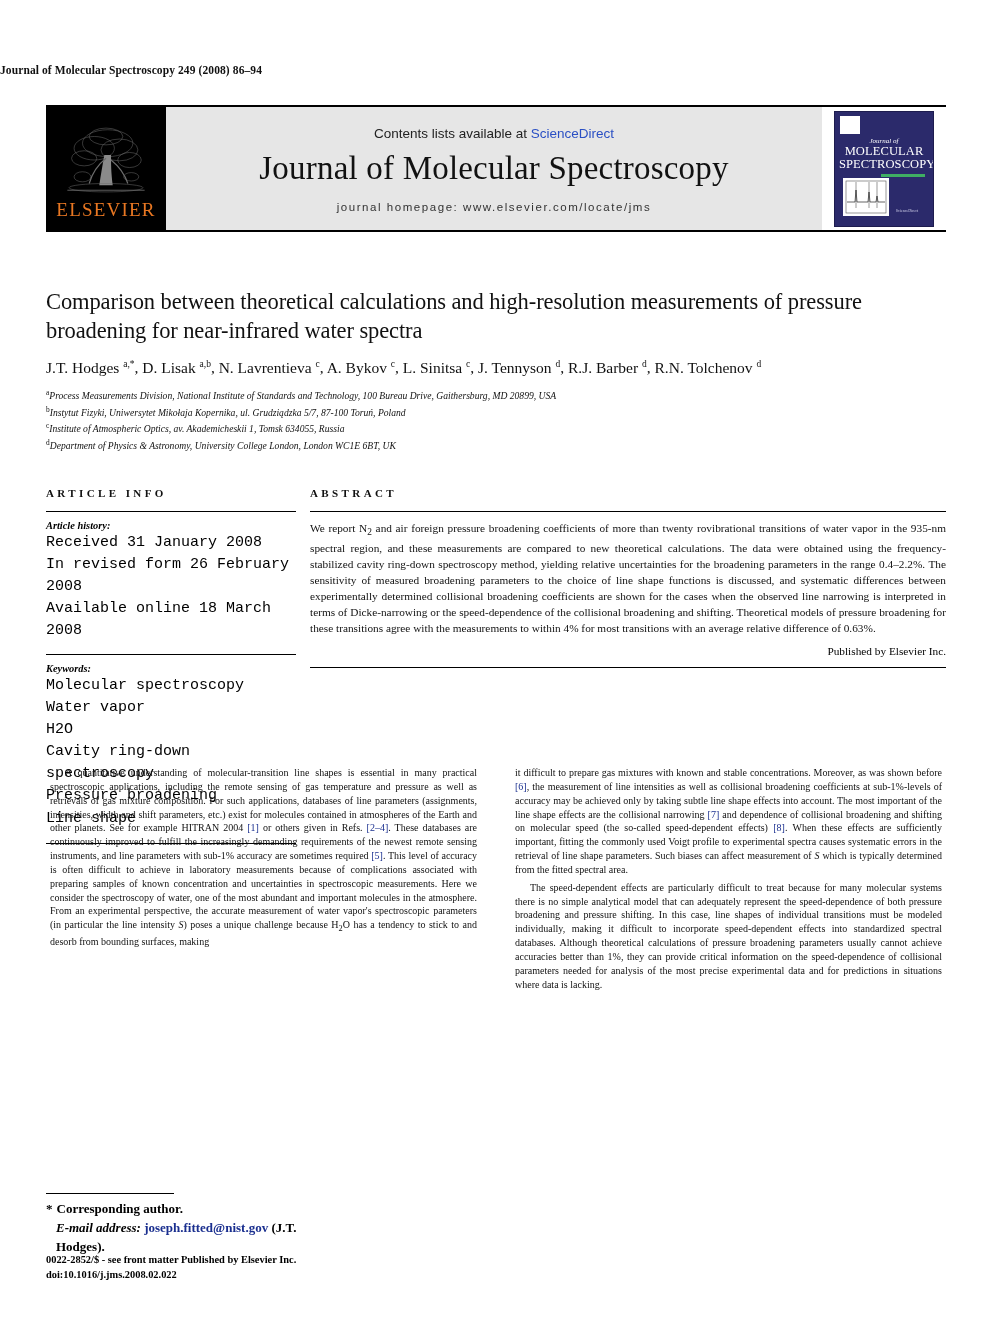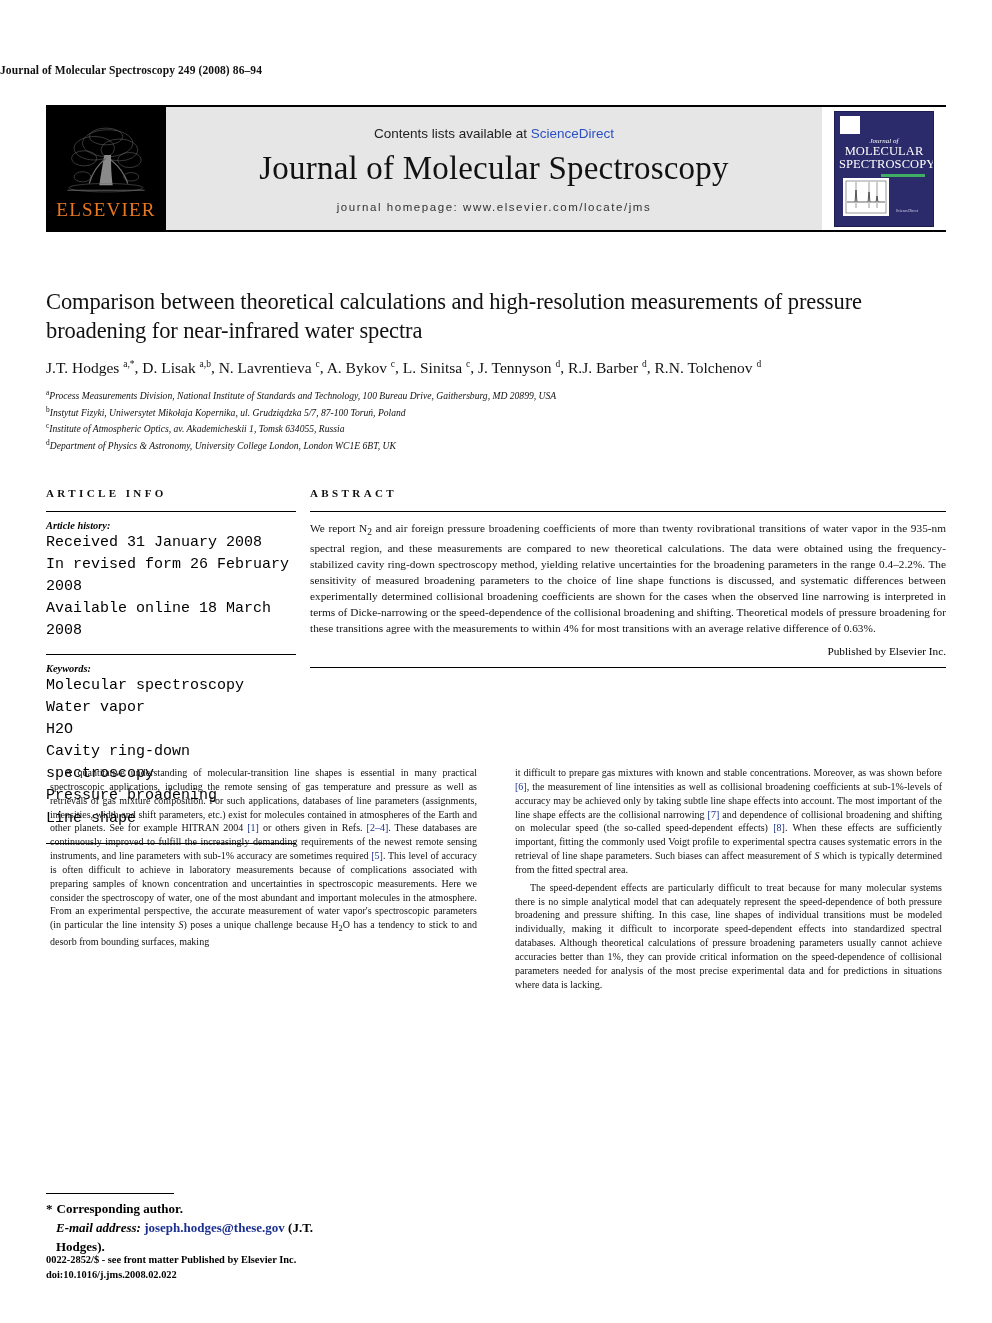--- a/index.html
+++ b/index.html
@@ -446,21 +446,21 @@
     </div>
   </div>
 
   <div class="footnote">
     <div class="fn-rule"></div>
     <div class="fn-line">
       <span class="star">*</span><span>Corresponding author.</span>
     </div>
     <div class="fn-line">
       <span class="fn-em">E-mail address:</span>
-      <span class="fn-link">joseph.hodges@these.gov</span>
+      <span class="fn-link">joseph.fitted@nist.gov</span>
       <span>(J.T. Hodges).</span>
     </div>
   </div>
 
   <div class="footer">
     <div>0022-2852/$ - see front matter Published by Elsevier Inc.</div>
     <div>doi:10.1016/j.jms.2008.02.022</div>
   </div>
 
 </div>

